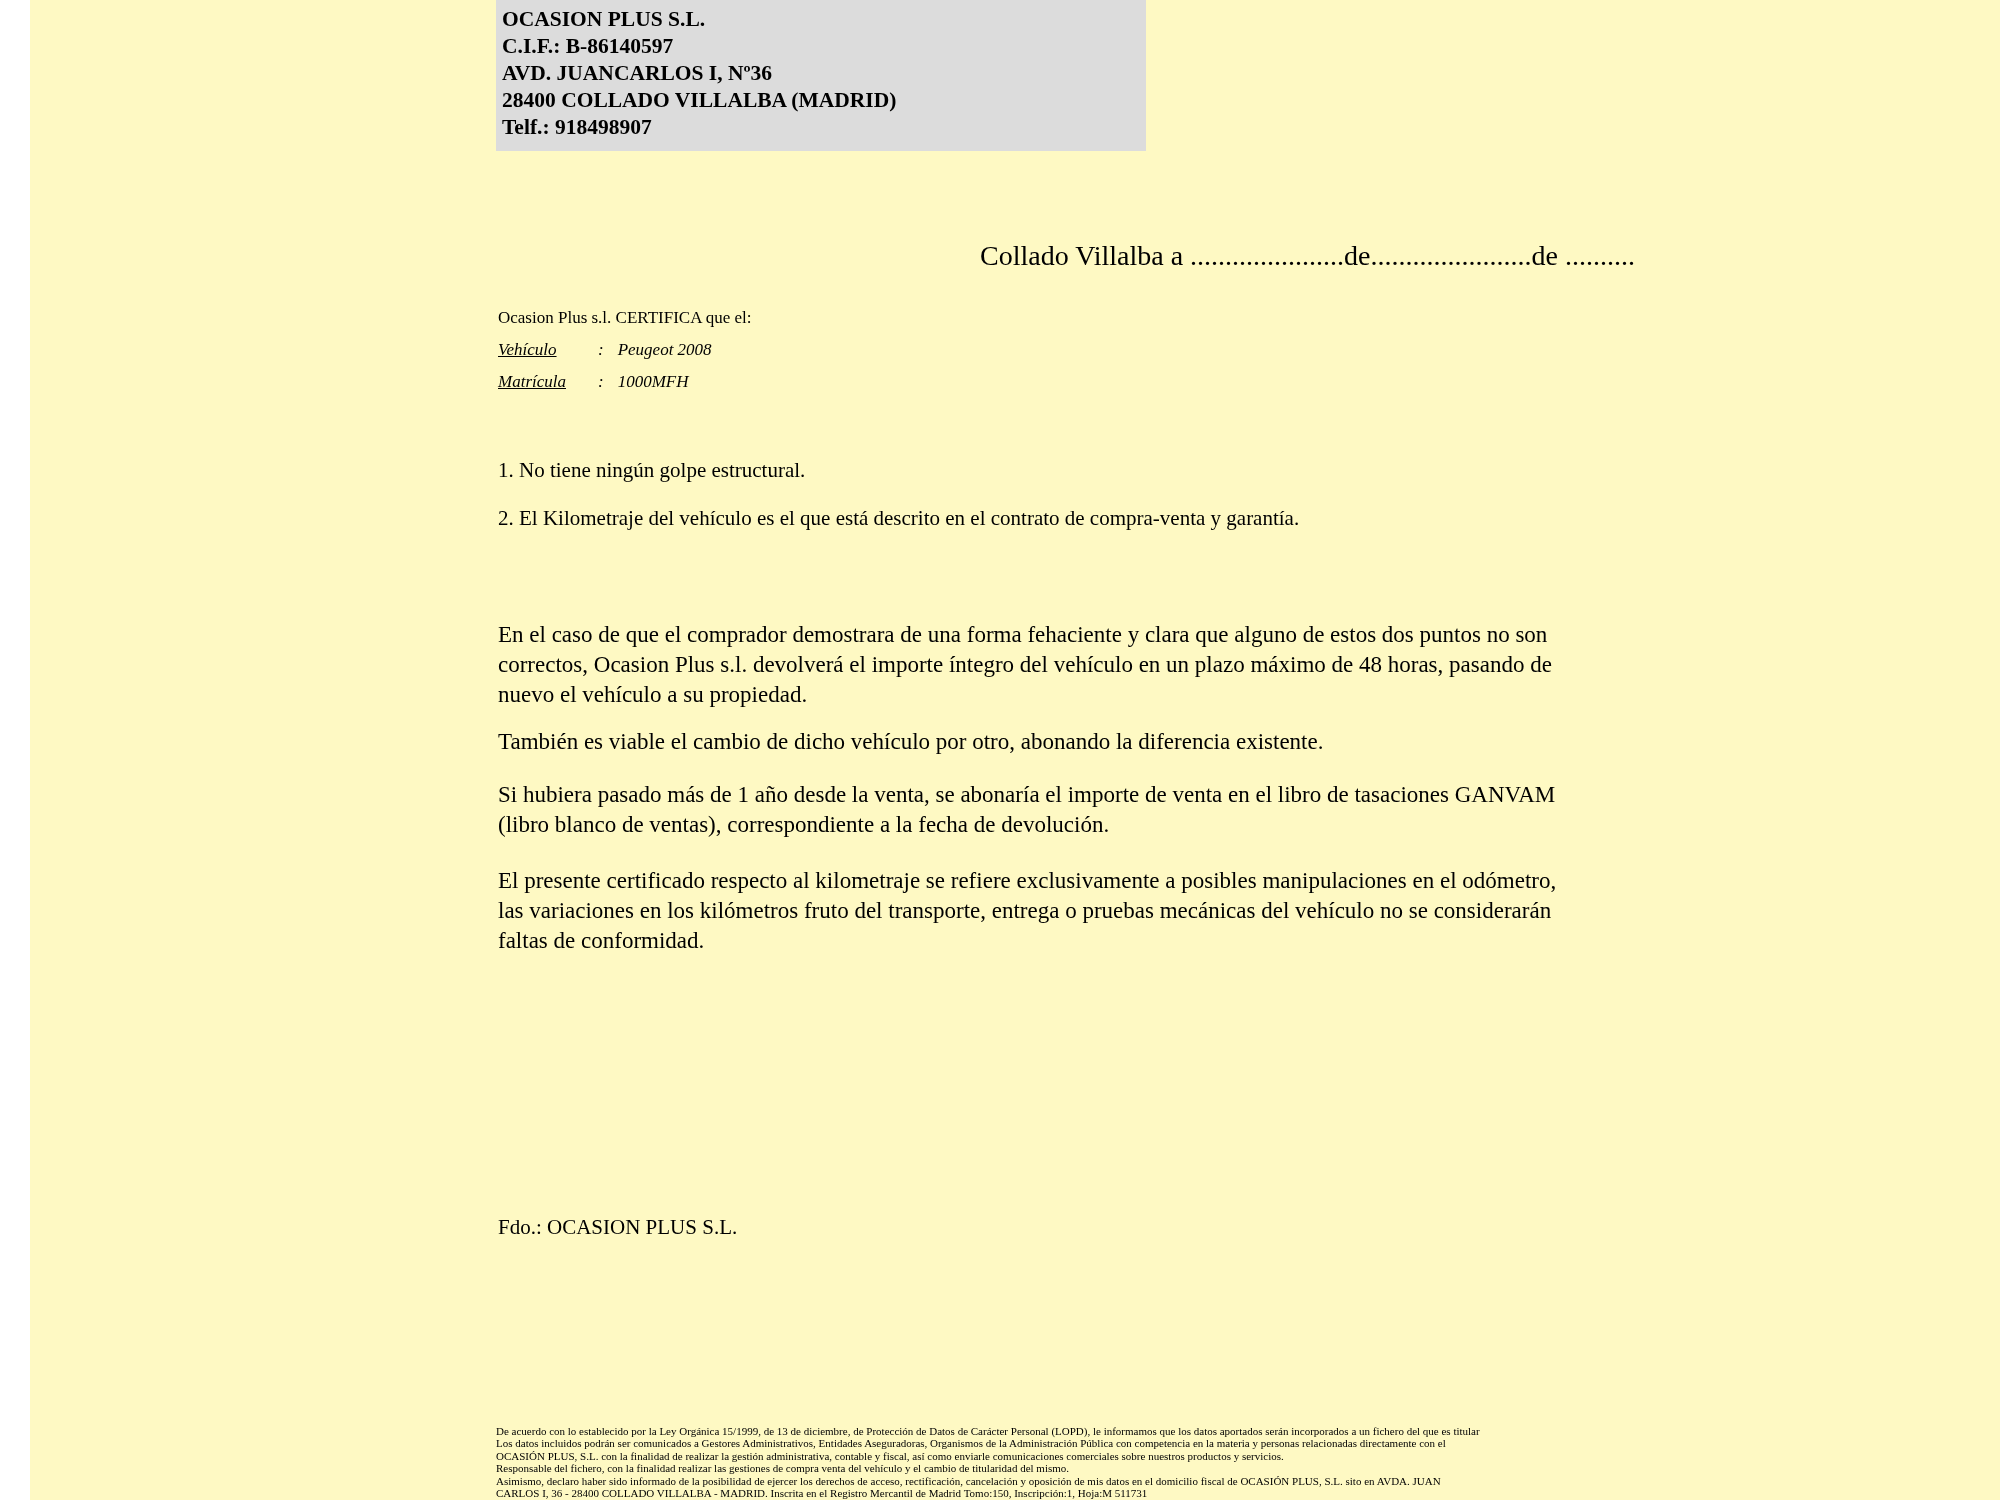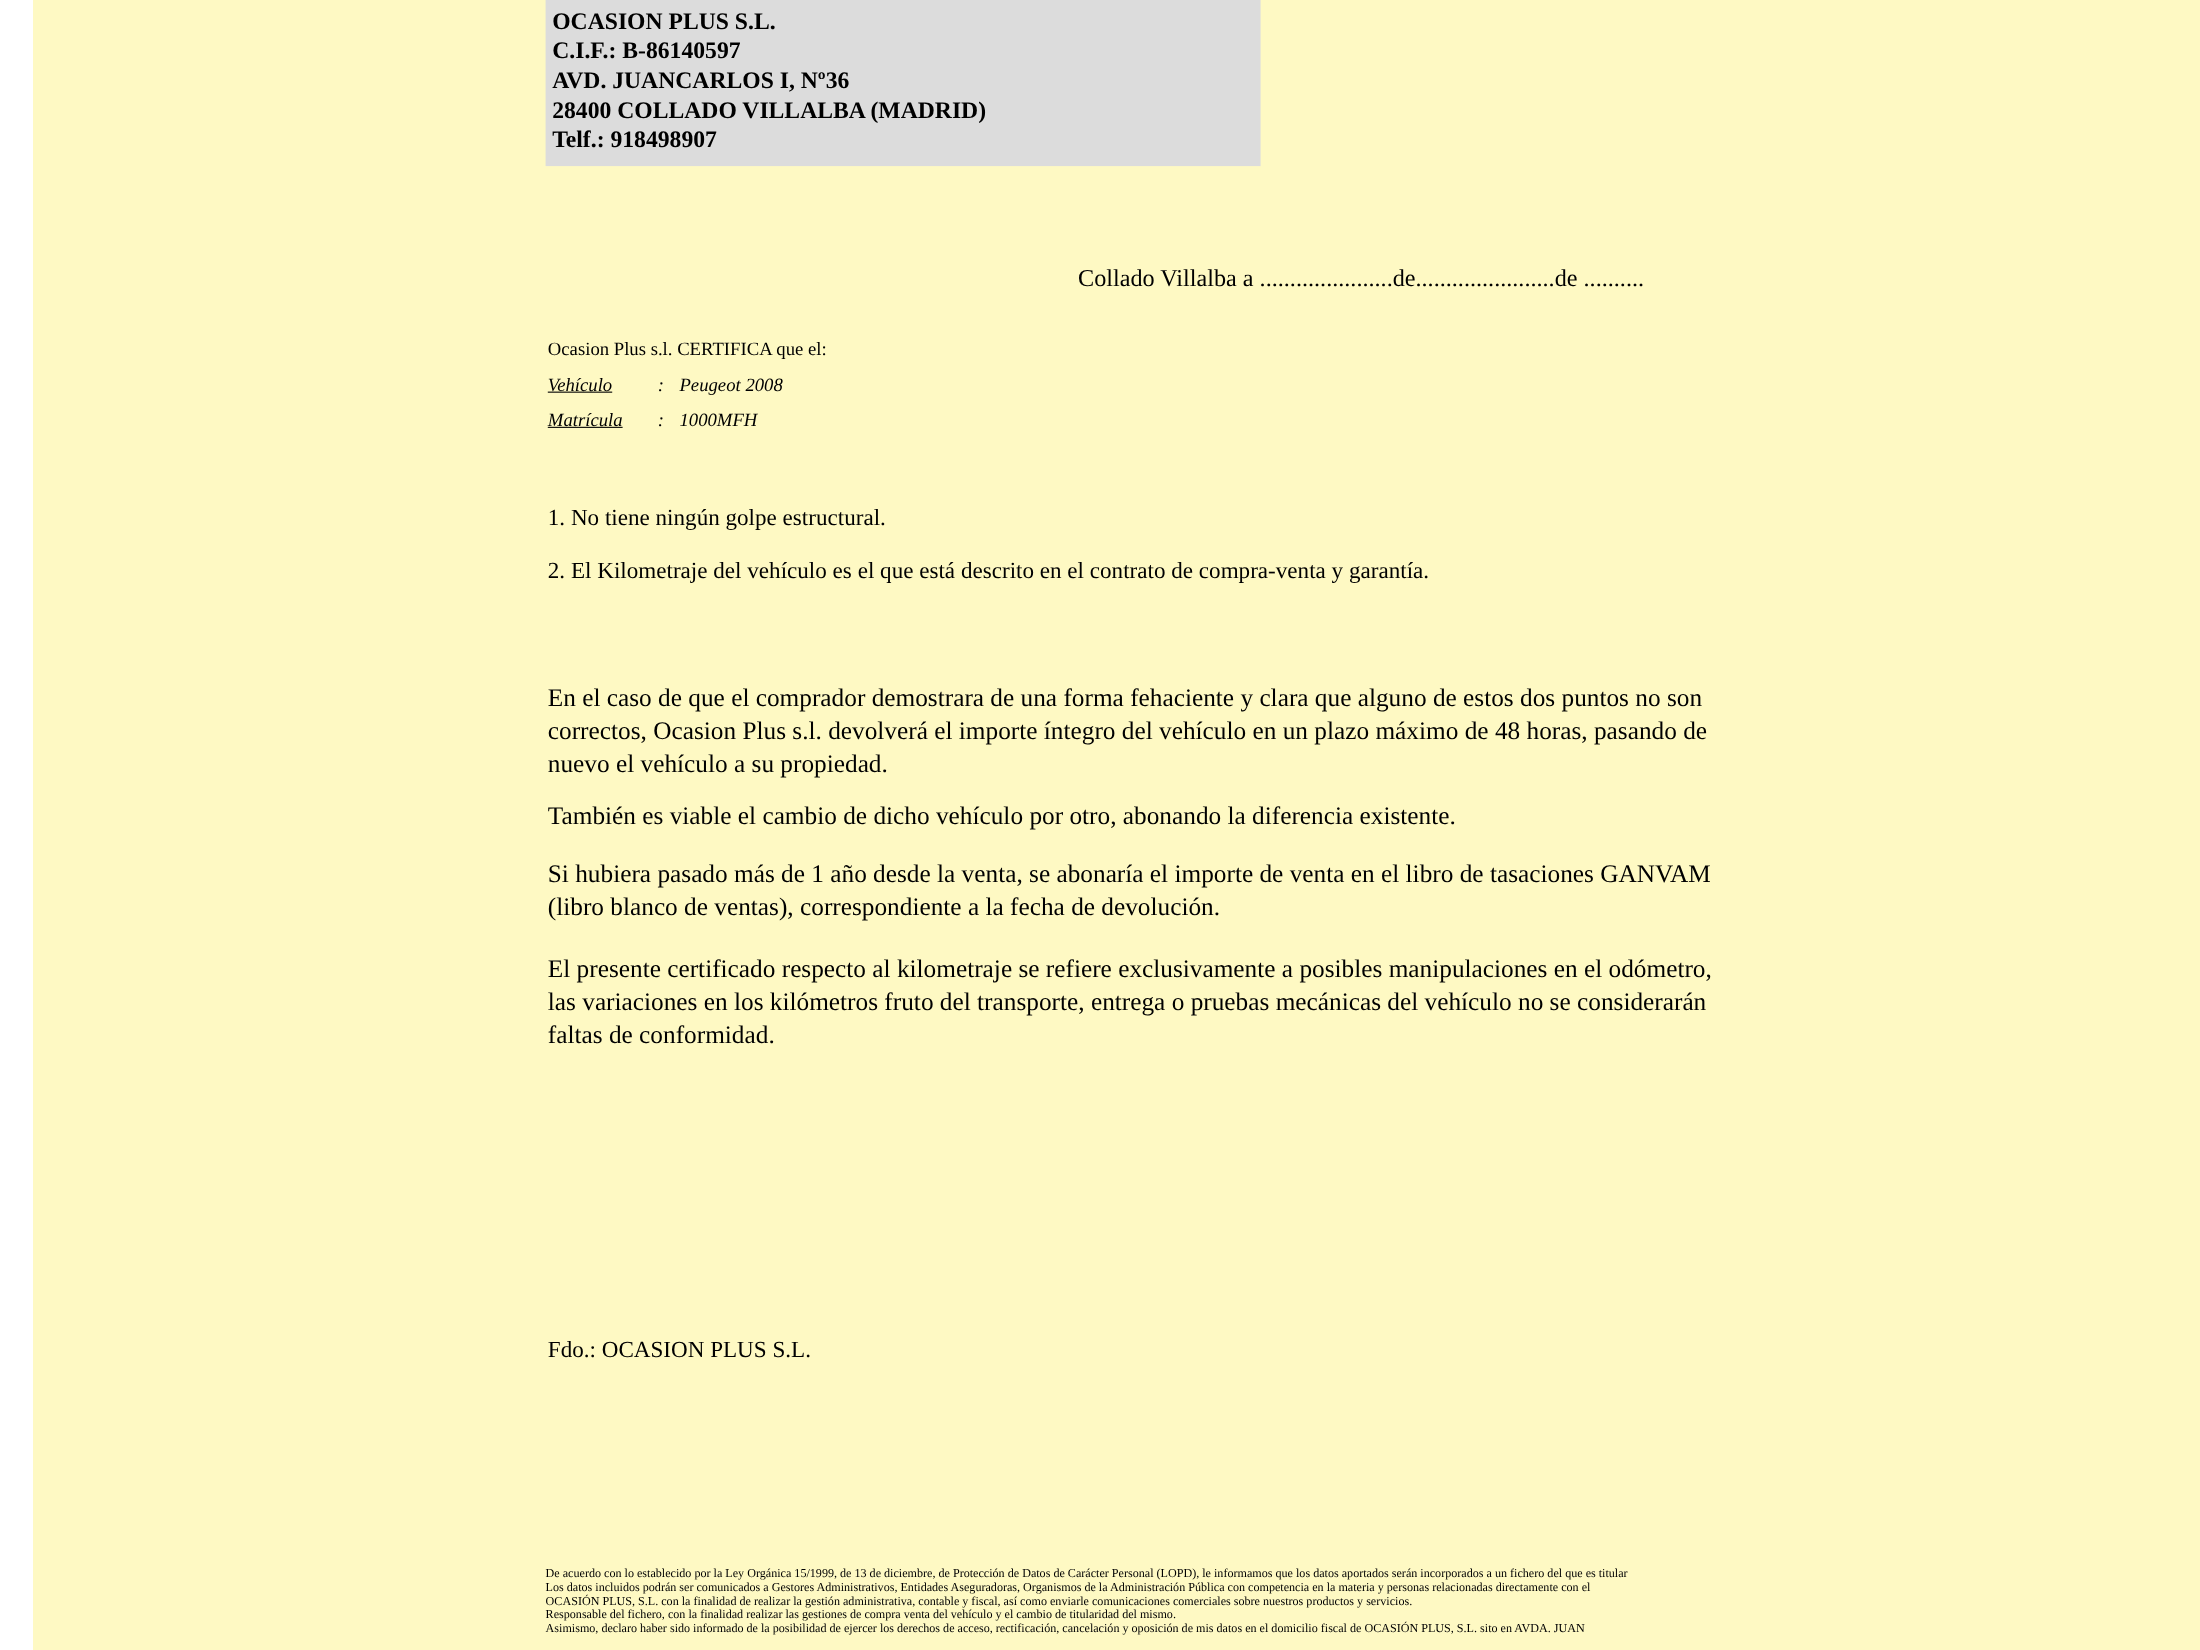--- a/index.html
+++ b/index.html
@@ -39,21 +39,21 @@
     line-height: 27px;
     padding-left: 6px;
     white-space: nowrap;
   }
 
   
   .date-line {
     position: absolute;
     left: 950px;
     top: 240px;
-    font-size: 22px;
+    font-size: 28px;
     white-space: nowrap;
   }
 
   
   .certifies {
     position: absolute;
     left: 468px;
     top: 302px;
     font-size: 17px;
     line-height: 32px;
@@ -153,15 +153,16 @@
   <div class="para para-4">El presente certificado respecto al kilometraje se refiere exclusivamente a posibles manipulaciones en el odómetro, las variaciones en los kilómetros fruto del transporte, entrega o pruebas mecánicas del vehículo no se considerarán faltas de conformidad.</div>
 
   <div class="signature">Fdo.: OCASION PLUS S.L.</div>
 
   <div class="legal">
     <p>De acuerdo con lo establecido por la Ley Orgánica 15/1999, de 13 de diciembre, de Protección de Datos de Carácter Personal (LOPD), le informamos que los datos aportados serán incorporados a un fichero del que es titular</p>
     <p>Los datos incluidos podrán ser comunicados a Gestores Administrativos, Entidades Aseguradoras, Organismos de la Administración Pública con competencia en la materia y personas relacionadas directamente con el</p>
     <p>OCASIÓN PLUS, S.L. con la finalidad de realizar la gestión administrativa, contable y fiscal, así como enviarle comunicaciones comerciales sobre nuestros productos y servicios.</p>
     <p>Responsable del fichero, con la finalidad realizar las gestiones de compra venta del vehículo y el cambio de titularidad del mismo.</p>
     <p>Asimismo, declaro haber sido informado de la posibilidad de ejercer los derechos de acceso, rectificación, cancelación y oposición de mis datos en el domicilio fiscal de OCASIÓN PLUS, S.L. sito en AVDA. JUAN</p>
+    <p>CARLOS I, 36 - 28400 COLLADO VILLALBA - MADRID. Inscrita en el Registro Mercantil de Madrid Tomo:150, Inscripción:1, Hoja:M 511731</p>
   </div>
 
 </div>
 
 </body></html>

